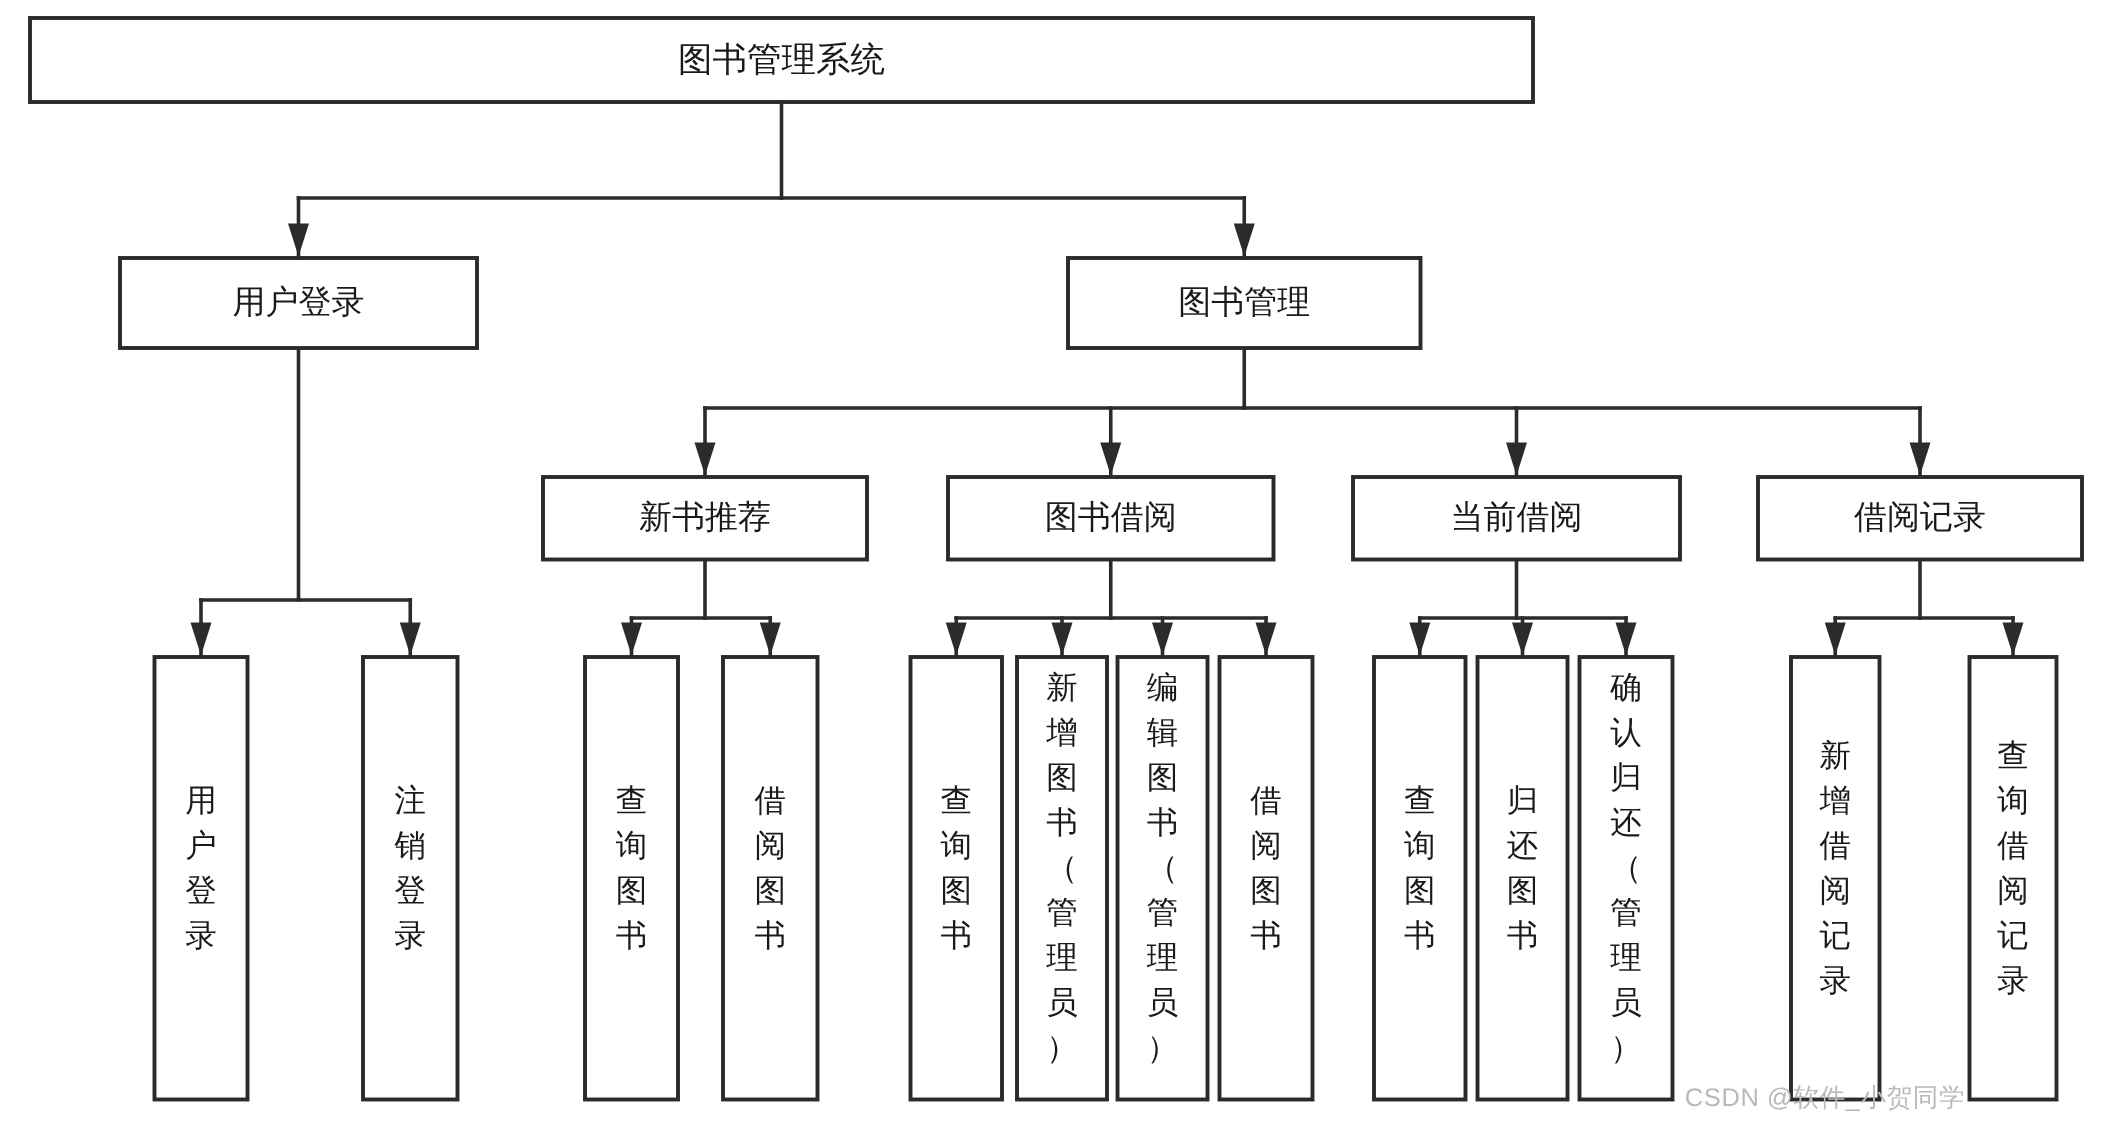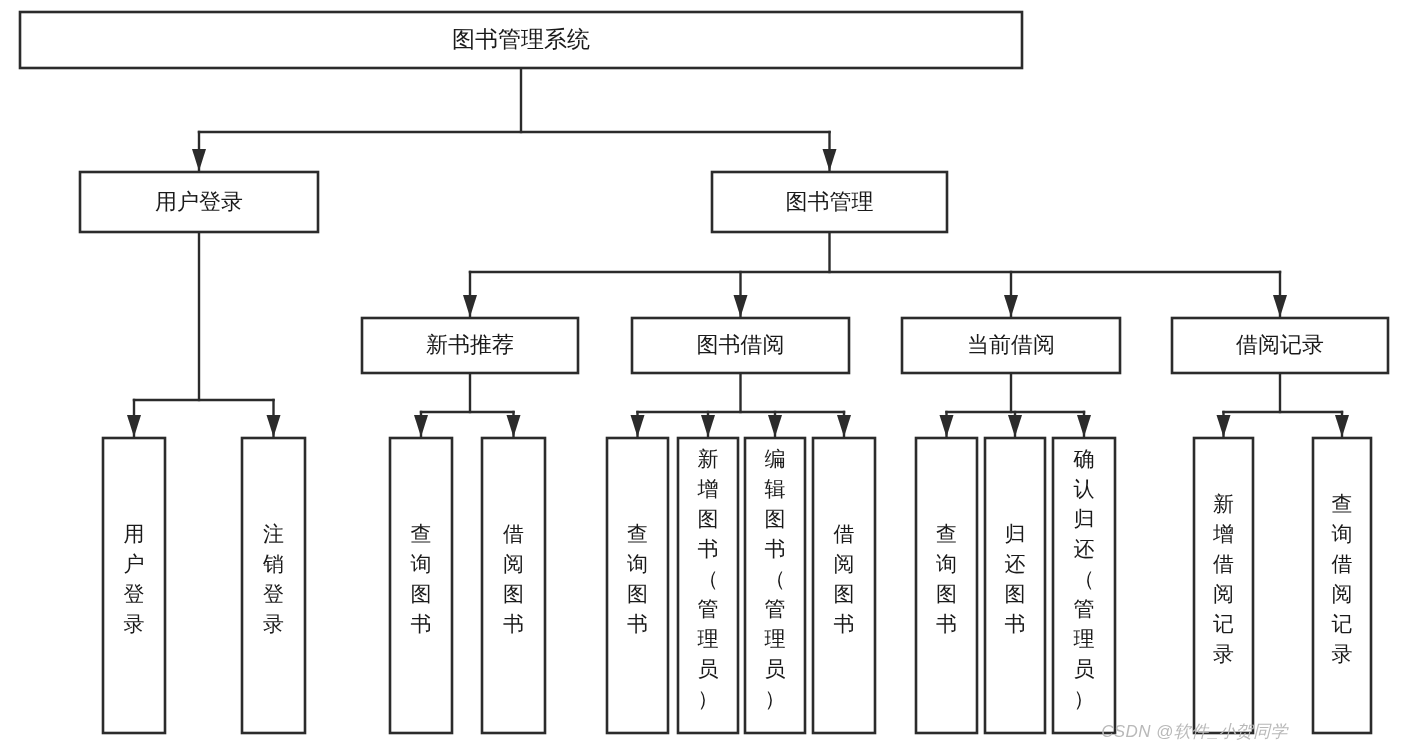--- a/index.html
+++ b/index.html
@@ -11,20 +11,21 @@
     width: 1405px;
     height: 747px;
     font-family: "Liberation Sans", "DejaVu Sans", sans-serif;
     overflow: hidden;
     position: relative;
   }
   #diagram-root {
     position: relative;
     width: 1296px;
     height: 747px;
+    padding-left: 22px;
   }
   svg#flow {
     position: absolute;
     top: 0;
     left: 0;
     width: 1405px;
     height: 747px;
     display: block;
   }
   .node-box {
@@ -61,21 +62,20 @@
   #watermark {
     position: absolute;
     right: 8px;
     bottom: 4px;
     font-family: "Liberation Sans", "DejaVu Sans", sans-serif;
     font-size: 17px;
     color: #b9b9b9;
     letter-spacing: 0.4px;
     white-space: nowrap;
     user-select: none;
-    font-style: italic;
   }
 </style>
 </head>
 <body>
 
 <div id="diagram-root">
 
   <svg id="flow" viewBox="0 0 1405 747">
       <g>
         <line x1="521" y1="68" x2="521" y2="132" class="connector"></line>

